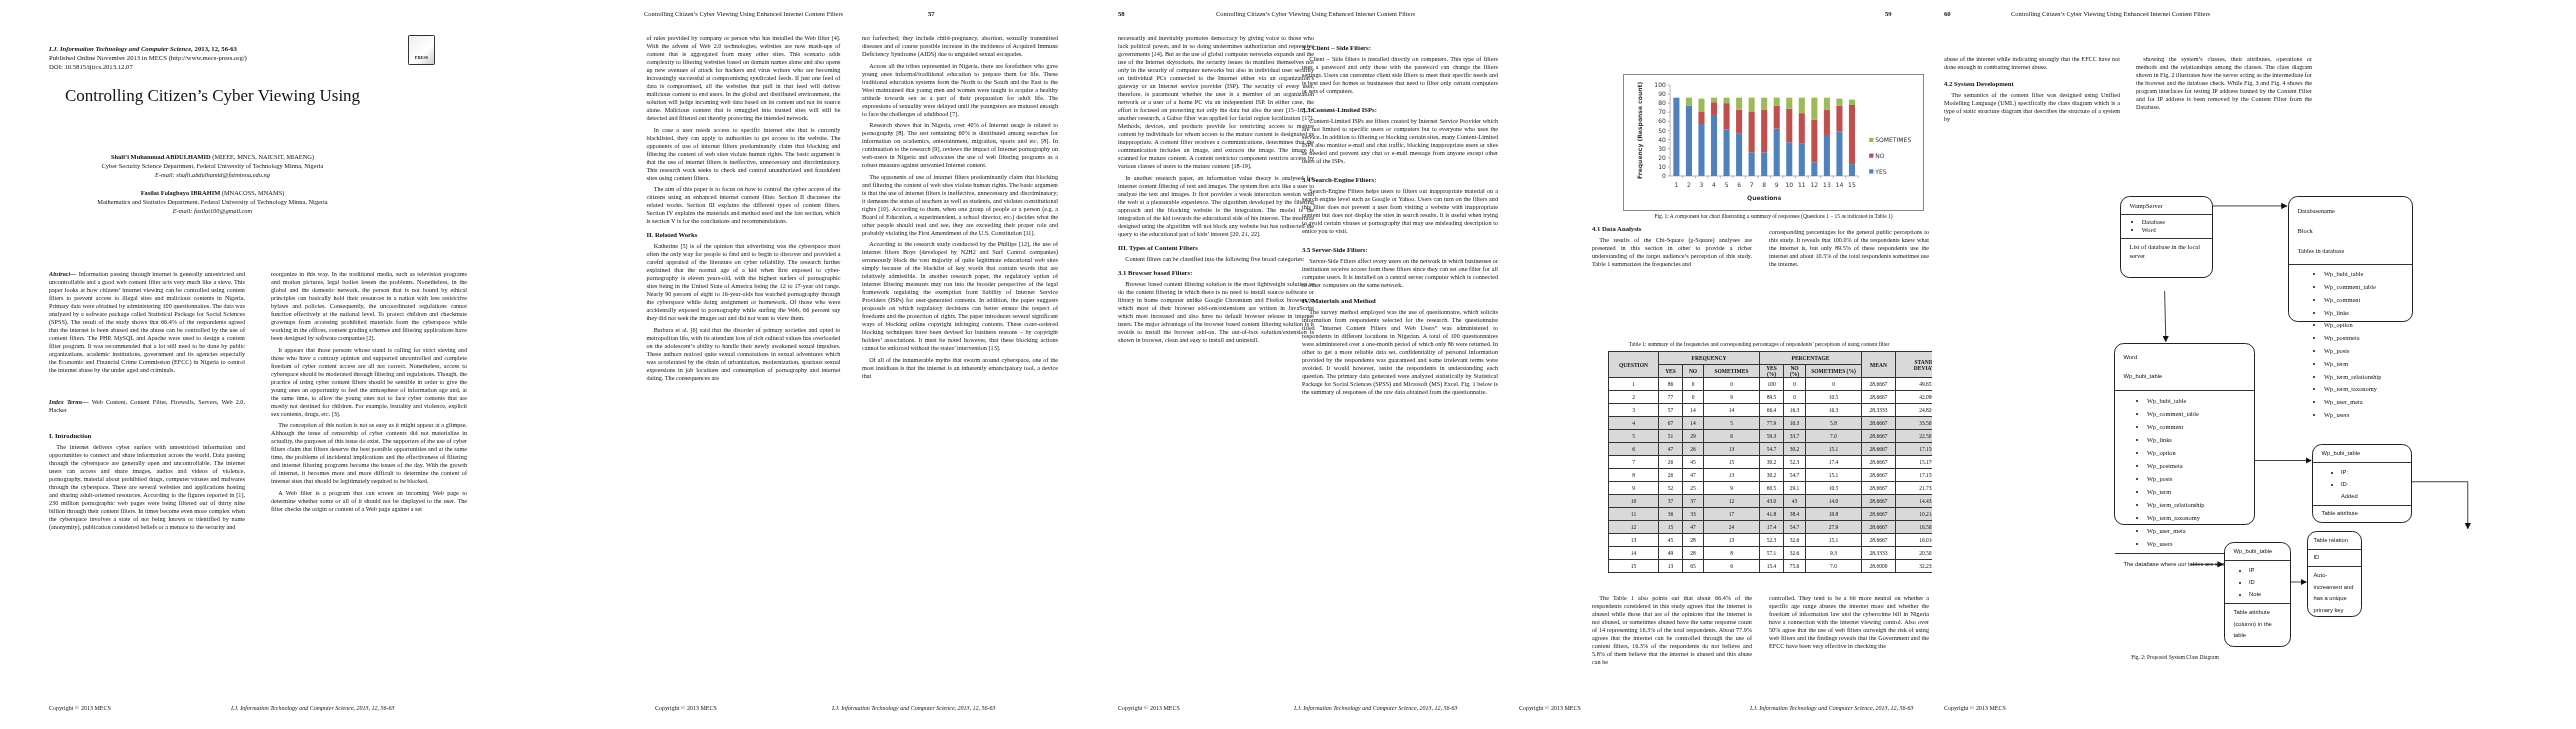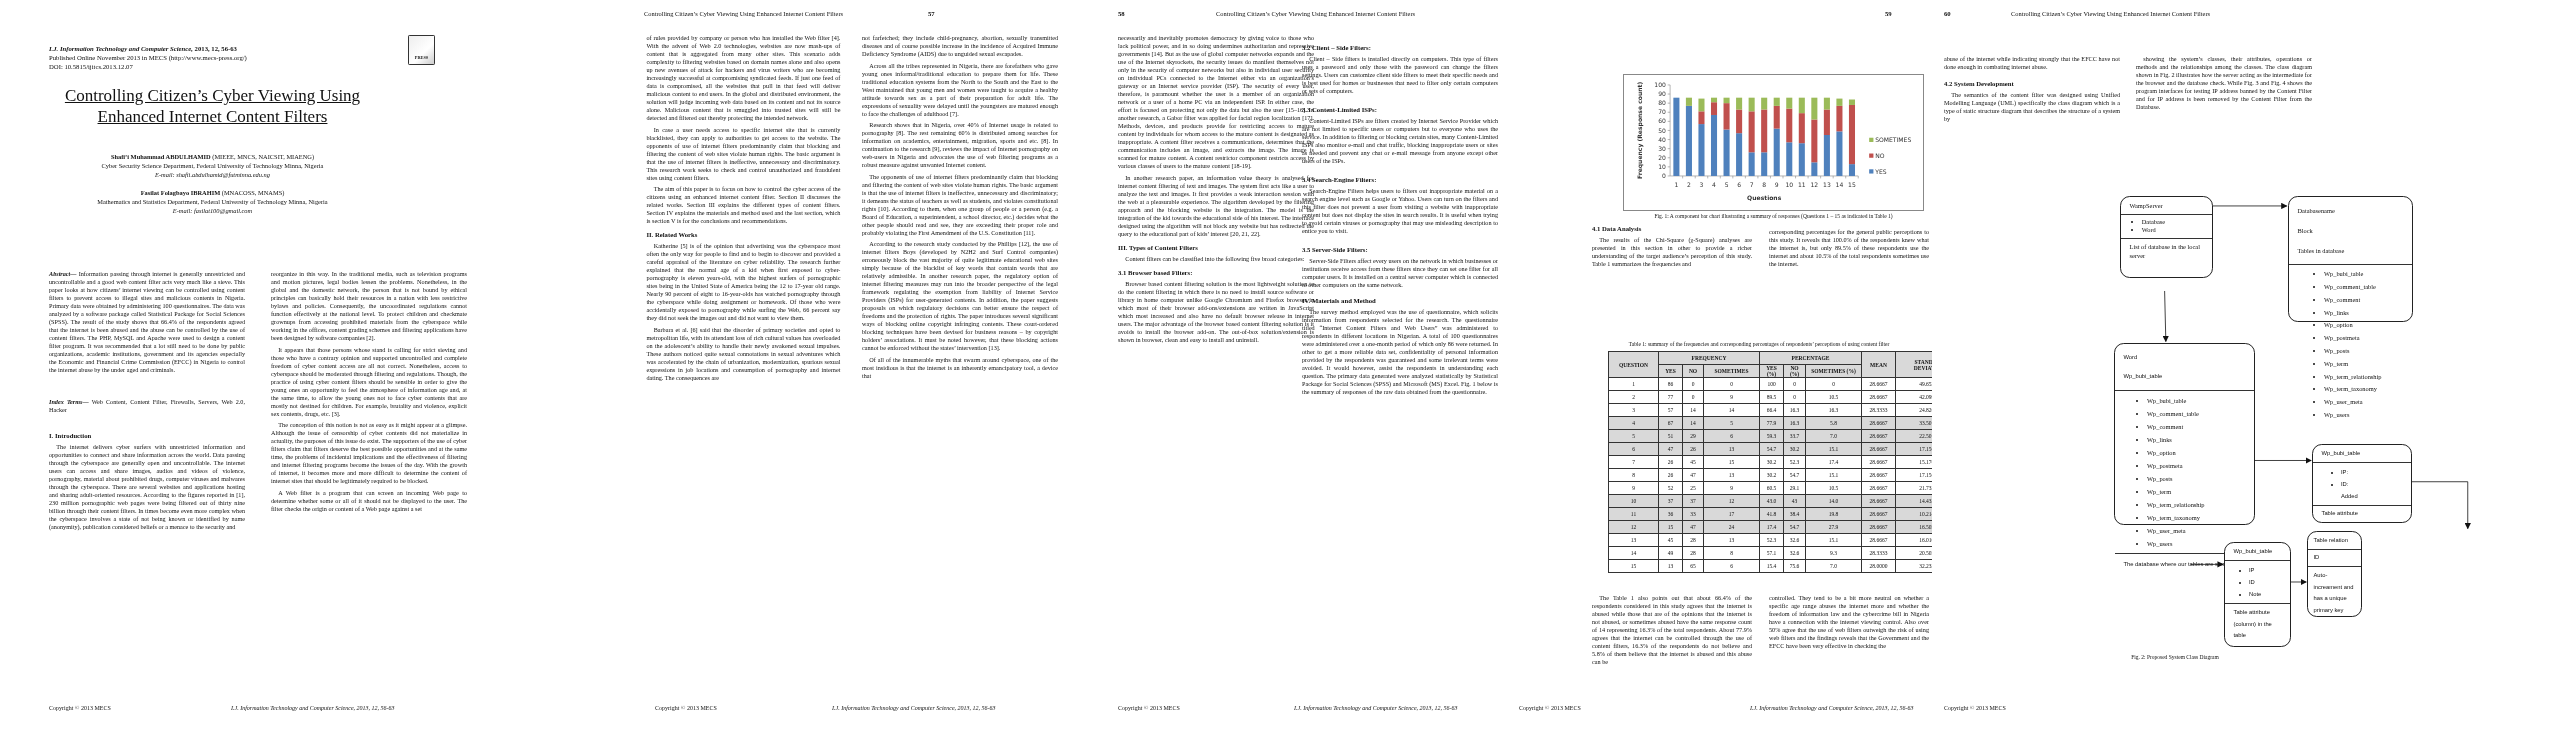--- a/index.html
+++ b/index.html
@@ -12,21 +12,21 @@
   .col { position: absolute; font-size: 6.2px; line-height: 8px; text-align: justify; }
   .col p { margin-bottom: 3.6px; text-indent: 7.3px; }
   .col p.noindent { text-indent: 0; }
   .sec { font-weight: bold; font-size: 6.7px; margin: 6px 0 3px; }
   .footer { position: absolute; top: 705px; font-size: 6px; white-space: nowrap; }
   .footer i { font-style: italic; }
   
   .journal { position: absolute; left: 49px; top: 44px; font-size: 6.7px; line-height: 9px; }
   .journal .jt { font-weight: bold; font-style: italic; }
   .logo { position: absolute; left: 408px; top: 35px; width: 27px; height: 30px; border: 0.9px solid #333; border-radius: 1.2px; background: linear-gradient(135deg,#eee 0%,#fff 60%,#ccc 100%); font-size: 4.3px; text-align: center; padding-top: 19.4px; font-weight: bold; }
-  .title { position: absolute; left: 0; width: 425px; top: 85px; font-size: 17px; line-height: 21px; text-align: center; text-decoration: underline; }
+  .title { position: absolute; left: 0; width: 425px; top: 85px; font-size: 17px; line-height: 21px; text-align: center; }
   .authors { position: absolute; left: 0; width: 425px; top: 152px; font-size: 6.4px; line-height: 9px; text-align: center; }
   .authors .name { font-weight: bold; }
   .authors .mail { font-style: italic; }
   .authors .block { margin-bottom: 8.5px; }
   
   .chartbox { position: absolute; left: 1623px; top: 74px; width: 301px; height: 137px; border: 0.6px solid #888; background: #fff; }
   .caption { position: absolute; font-size: 5.5px; text-align: center; white-space: nowrap; }
   
   .tbl { position: absolute; left: 1608px; top: 351px; border-collapse: collapse; font-size: 5.5px; text-align: center; }
   .tbl th, .tbl td { border: 0.9px solid #333; padding: 0 2.4px; height: 13px; }
@@ -48,21 +48,20 @@
 <div class="page p56">
   <div class="journal">
     <div><span class="jt">I.J. Information Technology and Computer Science,</span> <b>2013, 12, 56-63</b></div>
     <div>Published Online November 2013 in MECS (http://www.mecs-press.org/)</div>
     <div>DOI: 10.5815/ijitcs.2013.12.07</div>
   </div>
   <div class="logo">PRESS</div>
 
   <div class="title">
     <div>Controlling Citizen’s Cyber Viewing Using</div>
-    <div>Enhanced Internet Content Filters</div>
   </div>
 
   <div class="authors">
     <div class="block">
       <div><span class="name">Shafi’i Muhammad ABDULHAMID</span> <span>(MIEEE, MNCS, NAICSIT, MIAENG)</span></div>
       <div>Cyber Security Science Department, Federal University of Technology Minna, Nigeria</div>
       <div class="mail">E-mail: shafii.abdulhamid@futminna.edu.ng</div>
     </div>
     <div class="block">
       <div><span class="name">Fasilat Folagbayo IBRAHIM</span> <span>(MNACOSS, MNAMS)</span></div>

